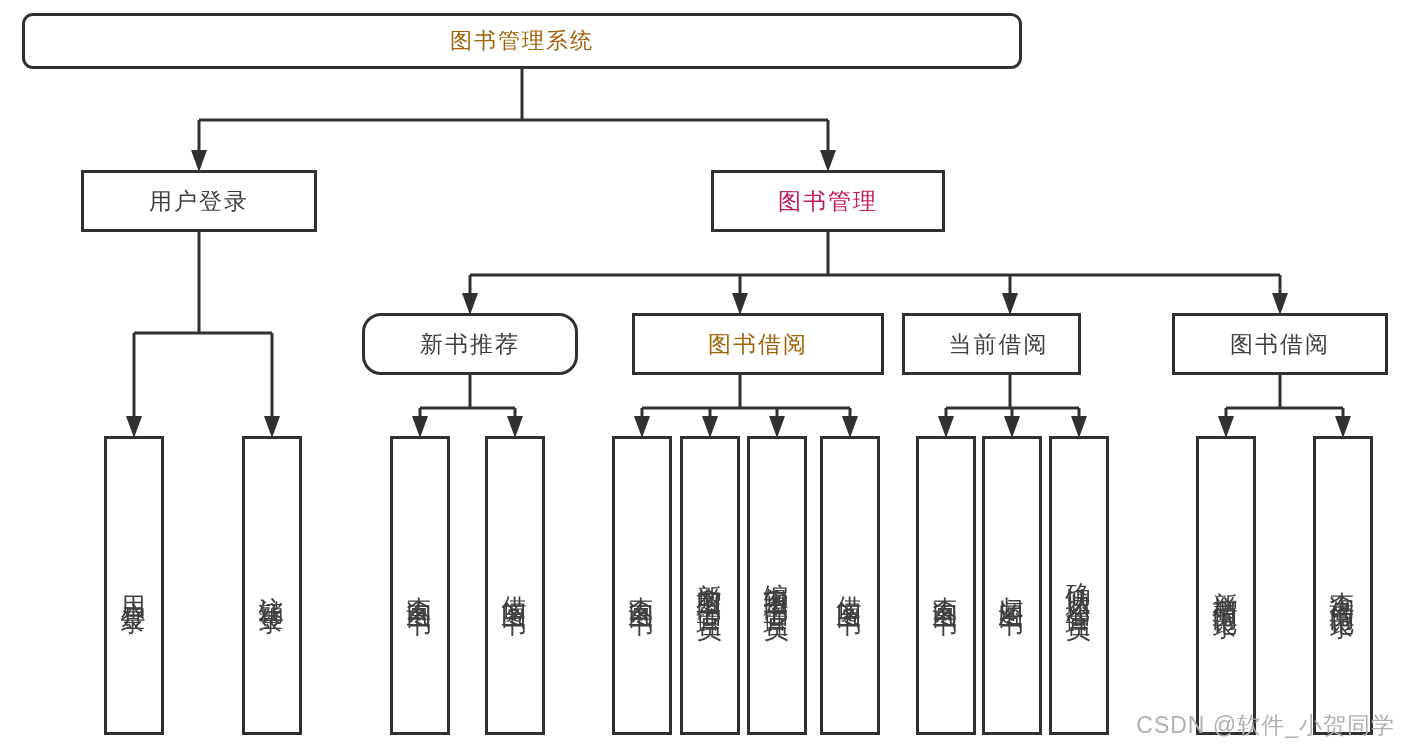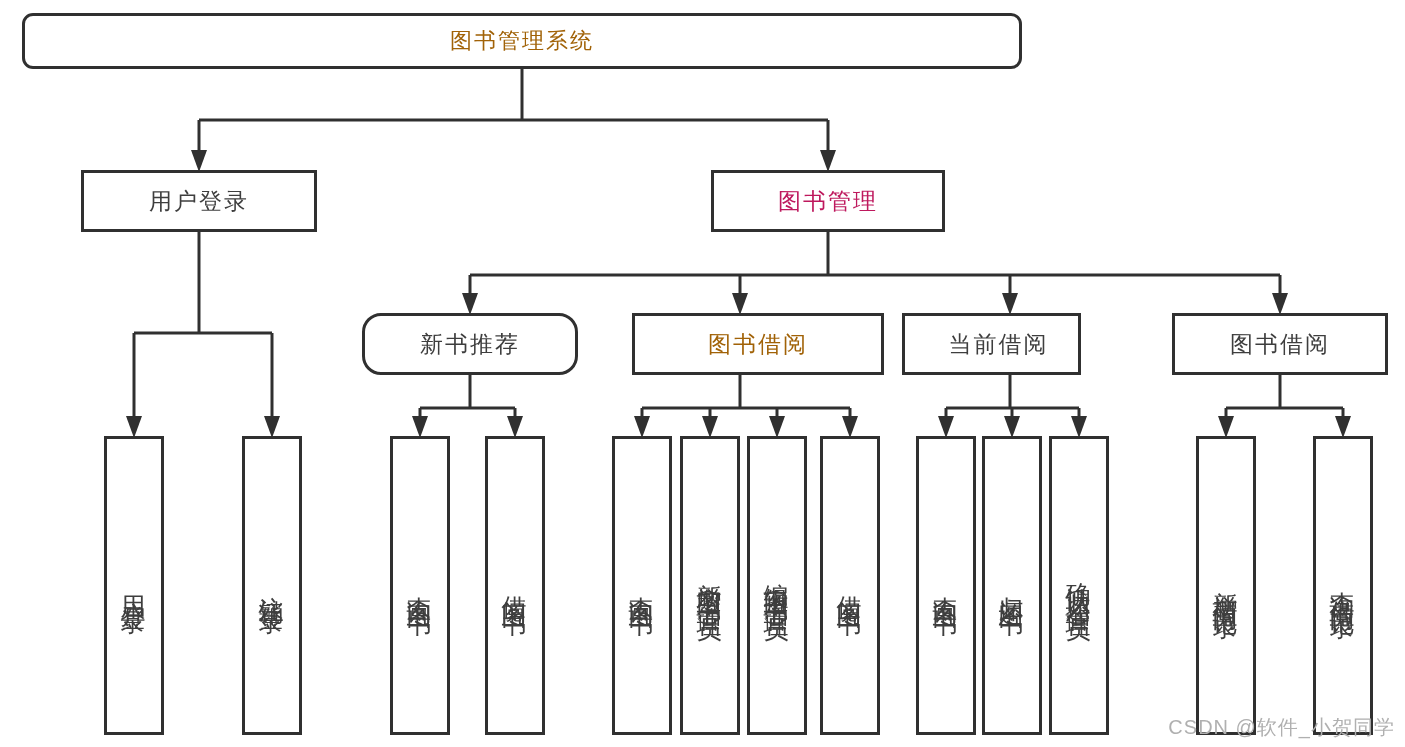--- a/index.html
+++ b/index.html
@@ -14,21 +14,21 @@
     display:flex;align-items:center;justify-content:center;
     white-space:nowrap;
   }
   .lv1{font-size:22px;letter-spacing:2px;}
   .lv2{font-size:23px;letter-spacing:2px;}
   .lv3{font-size:23px;letter-spacing:2px;}
   .lv4{font-size:25px;letter-spacing:5px;}
   .vertical{writing-mode:vertical-rl;}
   #watermark{
     position:absolute;right:10px;bottom:6px;
-    font-size:20px;color:#b0b0b0;letter-spacing:1px;z-index:5;
+    font-size:23px;color:#b0b0b0;letter-spacing:1px;z-index:5;
   }
 </style>
 </head>
 <body>
 
 <div id="canvas">
   <svg id="edge-layer" xmlns="http://www.w3.org/2000/svg" width="1405" height="747" viewBox="0 0 1405 747">
       <line x1="522" y1="69" x2="522" y2="120" stroke="#303030" stroke-width="3"></line>
       <line x1="199" y1="120" x2="828" y2="120" stroke="#303030" stroke-width="3"></line>
       <line x1="199" y1="120" x2="199" y2="153" stroke="#303030" stroke-width="3"></line>

